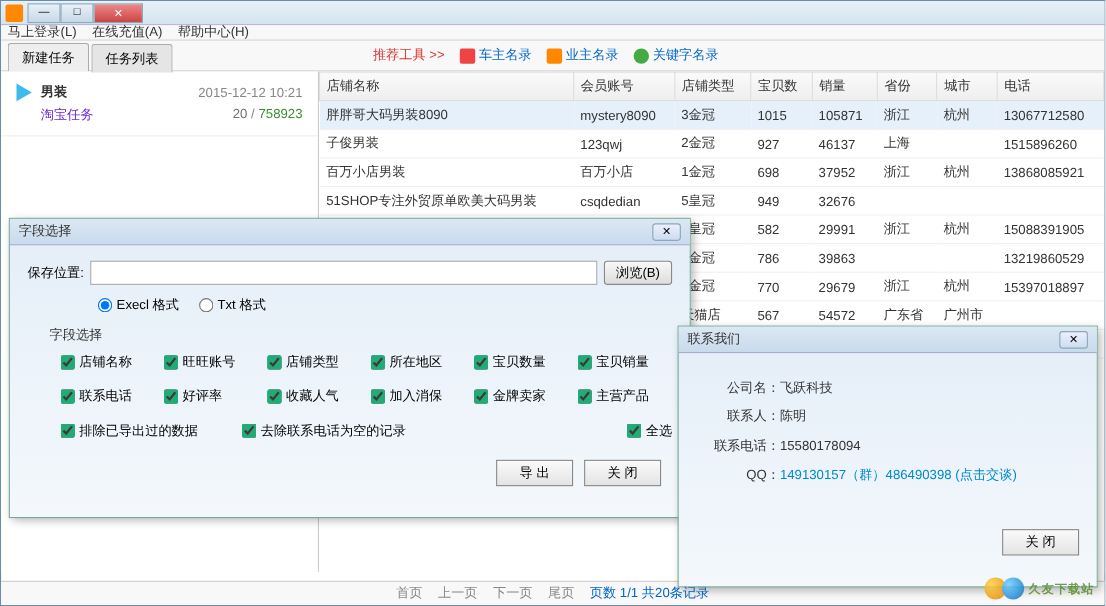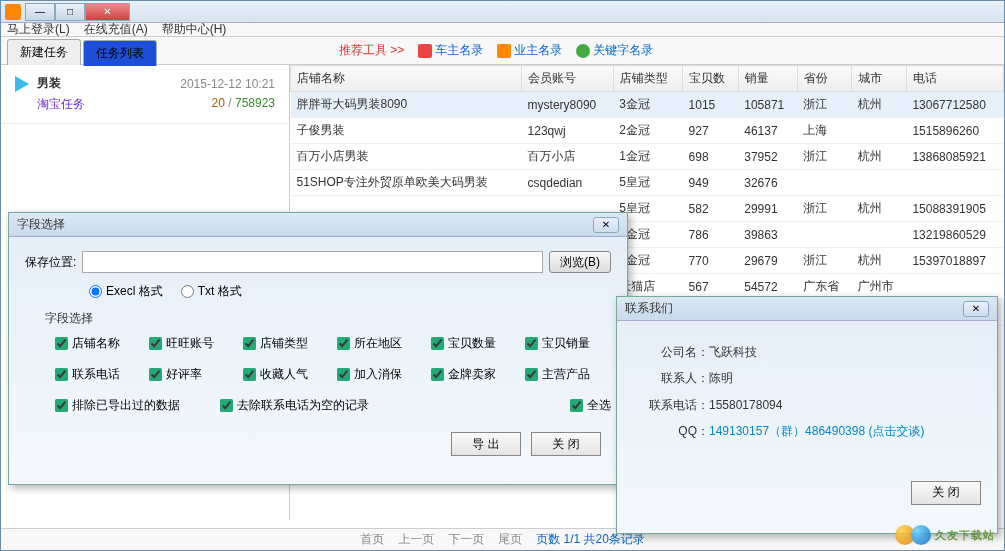--- a/index.html
+++ b/index.html
@@ -9,21 +9,21 @@
 .titlebar-icon{width:16px;height:16px;background:#f80;border-radius:2px;margin-right:4px}
 .titlebar-text{flex:1;color:#333}
 .win-btns{display:flex;gap:0}
 .win-btn{width:30px;height:18px;background:linear-gradient(#e8f0f8,#c8d8e8);border:1px solid #8ab;display:flex;align-items:center;justify-content:center;font-size:10px;cursor:pointer}
 .win-btn.close{background:linear-gradient(#e88,#c44);color:#fff;width:45px}
 .menubar{height:14px;display:flex;align-items:center;padding:0 6px;gap:14px;border-bottom:1px solid #ccc;background:#f8f8f8}
 .menubar span{color:#333;cursor:pointer}
 .toolbar-row{height:28px;display:flex;align-items:center;background:#f8f8f8;border-bottom:1px solid #ccc}
 .tab-strip{display:flex;align-items:flex-end;height:28px;padding-left:6px}
 .tab{padding:4px 12px;border:1px solid #aaa;background:#eee;border-bottom:none;margin-right:2px;cursor:pointer;border-radius:3px 3px 0 0}
-.tab.active{background:#1d4ed8;position:relative;top:1px}
+.tab.active{background:#e5e5e5;position:relative;top:1px}
 .link-strip{flex:1;display:flex;align-items:center;justify-content:flex-start;gap:14px;padding-left:180px}
 .link-strip .rec{color:#d33;font-weight:normal}
 .link-item{color:#06c;cursor:pointer;display:flex;align-items:center;gap:3px}
 .body-row{display:flex;height:calc(100% - 94px)}
 .left-panel{width:289px;border-right:1px solid #ccc;background:#fff}
 .action-bar{height:36px;display:flex;align-items:center;gap:10px;padding:0 10px;border-bottom:1px solid #eee}
 .action-btn{display:flex;align-items:center;gap:4px;cursor:pointer}
 .sq{width:14px;height:14px;border-radius:3px}
 .task-block{padding:10px 14px;border-bottom:1px solid #eee}
 .task-row{display:flex;align-items:center;gap:8px}
@@ -40,21 +40,21 @@
 td{border-bottom:1px solid #f0f0f0;padding:4px 6px;color:#333;white-space:nowrap}
 tr.sel td{background:#e6f0fa}
 .pager{height:22px;display:flex;align-items:center;justify-content:center;gap:14px;border-top:1px solid #ccc;background:#f8f8f8;position:absolute;bottom:0;left:0;right:0}
 .pager a{color:#888;cursor:pointer}
 .pager .info{color:#06c}
 .dialog{position:absolute;background:linear-gradient(#e4eef8,#f4f8fc);border:1px solid #7a9;box-shadow:3px 3px 8px rgba(0,0,0,.3)}
 .dlg-title{height:24px;display:flex;align-items:center;padding:0 8px;background:linear-gradient(#dce8f4,#c8daec);border-bottom:1px solid #aac}
 .dlg-title-text{flex:1;color:#333}
 .dlg-close{width:26px;height:16px;background:linear-gradient(#eef,#cde);border:1px solid #8ab;border-radius:3px;display:flex;align-items:center;justify-content:center;cursor:pointer;font-size:10px}
 .dlg-body{padding:14px 16px}
-.field-dialog{left:8px;top:212px;width:620px;height:273px}
+.field-dialog{left:8px;top:198px;width:620px;height:273px}
 .contact-dialog{left:616px;top:296px;width:382px;height:238px}
 .save-row{display:flex;align-items:center;gap:6px;margin-bottom:10px}
 .save-row input[type=text]{flex:1;height:22px;border:1px solid #aaa;padding:0 4px;background:#fff}
 .browse-btn{height:22px;padding:0 10px;border:1px solid #888;background:linear-gradient(#f8f8f8,#ddd);cursor:pointer;border-radius:3px}
 .radio-row{display:flex;align-items:center;gap:18px;margin-bottom:10px;padding-left:64px}
 .radio-row label{display:flex;align-items:center;gap:4px;cursor:pointer}
 .section-label{color:#333;margin-bottom:8px;padding-left:20px}
 .check-grid{display:grid;grid-template-columns:repeat(6,1fr);gap:14px 8px;padding-left:30px;margin-bottom:14px}
 .check-item{display:flex;align-items:center;gap:4px;cursor:pointer}
 .check-item input{accent-color:#2a7}
@@ -114,21 +114,21 @@
   <div class="body-row">
     <div class="left-panel">
       <div class="task-block">
         <div class="task-row">
           <div class="play-tri"></div>
           <div class="task-title">男装</div>
           <div class="task-date">2015-12-12 10:21</div>
         </div>
         <div class="task-sub">
           <div class="task-sub-label">淘宝任务</div>
-          <div class="task-count"><span style="color:#a16207">20</span><span style="color:#888"> / </span><span style="color:#3a8f2f">758923</span></div>
+          <div class="task-count"><span style="color:#737373">20</span><span style="color:#888"> / </span><span style="color:#3a8f2f">758923</span></div>
         </div>
       </div>
     </div>
 
     <div class="right-panel">
       <div class="grid">
         <table>
           <thead>
               <tr id="grid-head">
                 <th>店铺名称</th>

